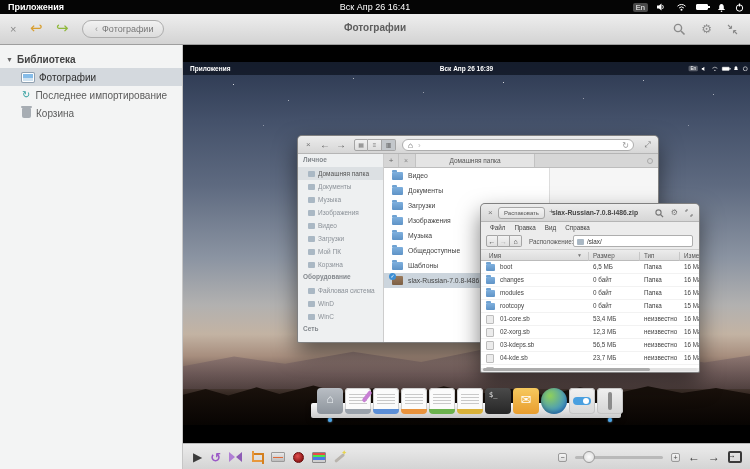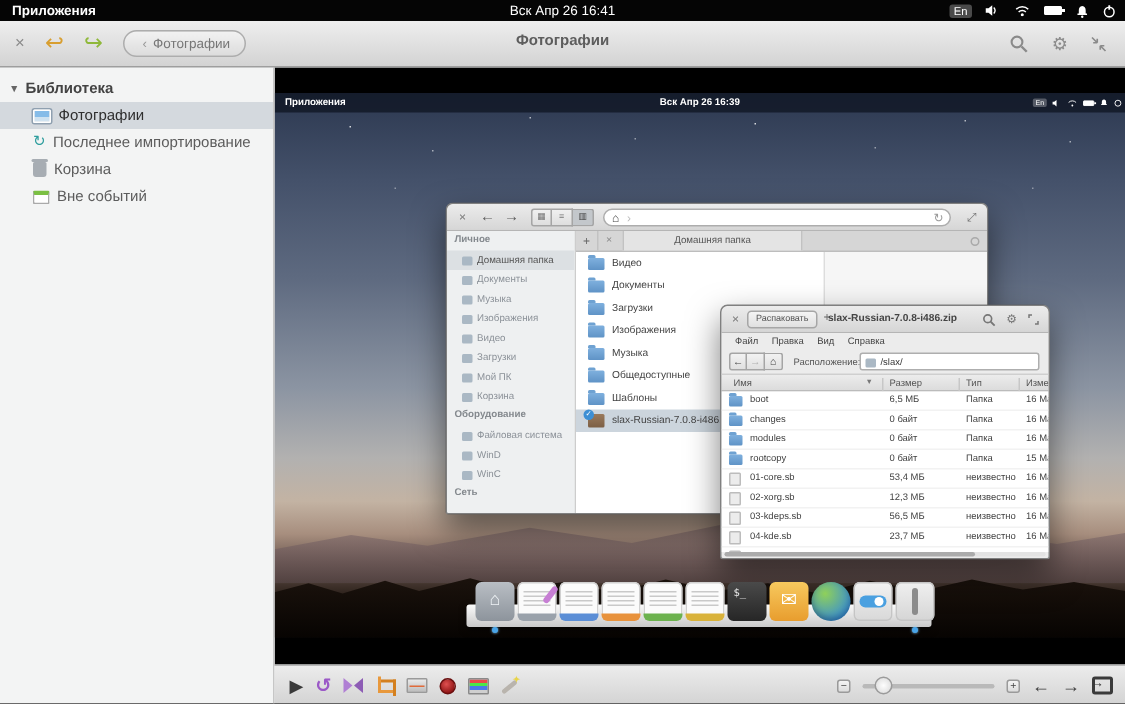--- a/index.html
+++ b/index.html
@@ -247,24 +247,20 @@
         <span>Фотографии</span>
       </div>
     <div class="sb-item">
         <span class="ic-import">↻</span>
         <span>Последнее импортирование</span>
       </div>
     <div class="sb-item">
         <span class="ic-trash"></span>
         <span>Корзина</span>
       </div>
-    <div class="sb-item">
-        <span class="ic-event"></span>
-        <span>Вне событий</span>
-      </div>
   </nav>
 
   <div class="viewer">
     <div class="photo">
       <div class="stars"></div>
       <div class="mountains"></div>
       <div class="forest"></div>
 
       <div class="ipanel">
         <span class="iapps">Приложения</span>

